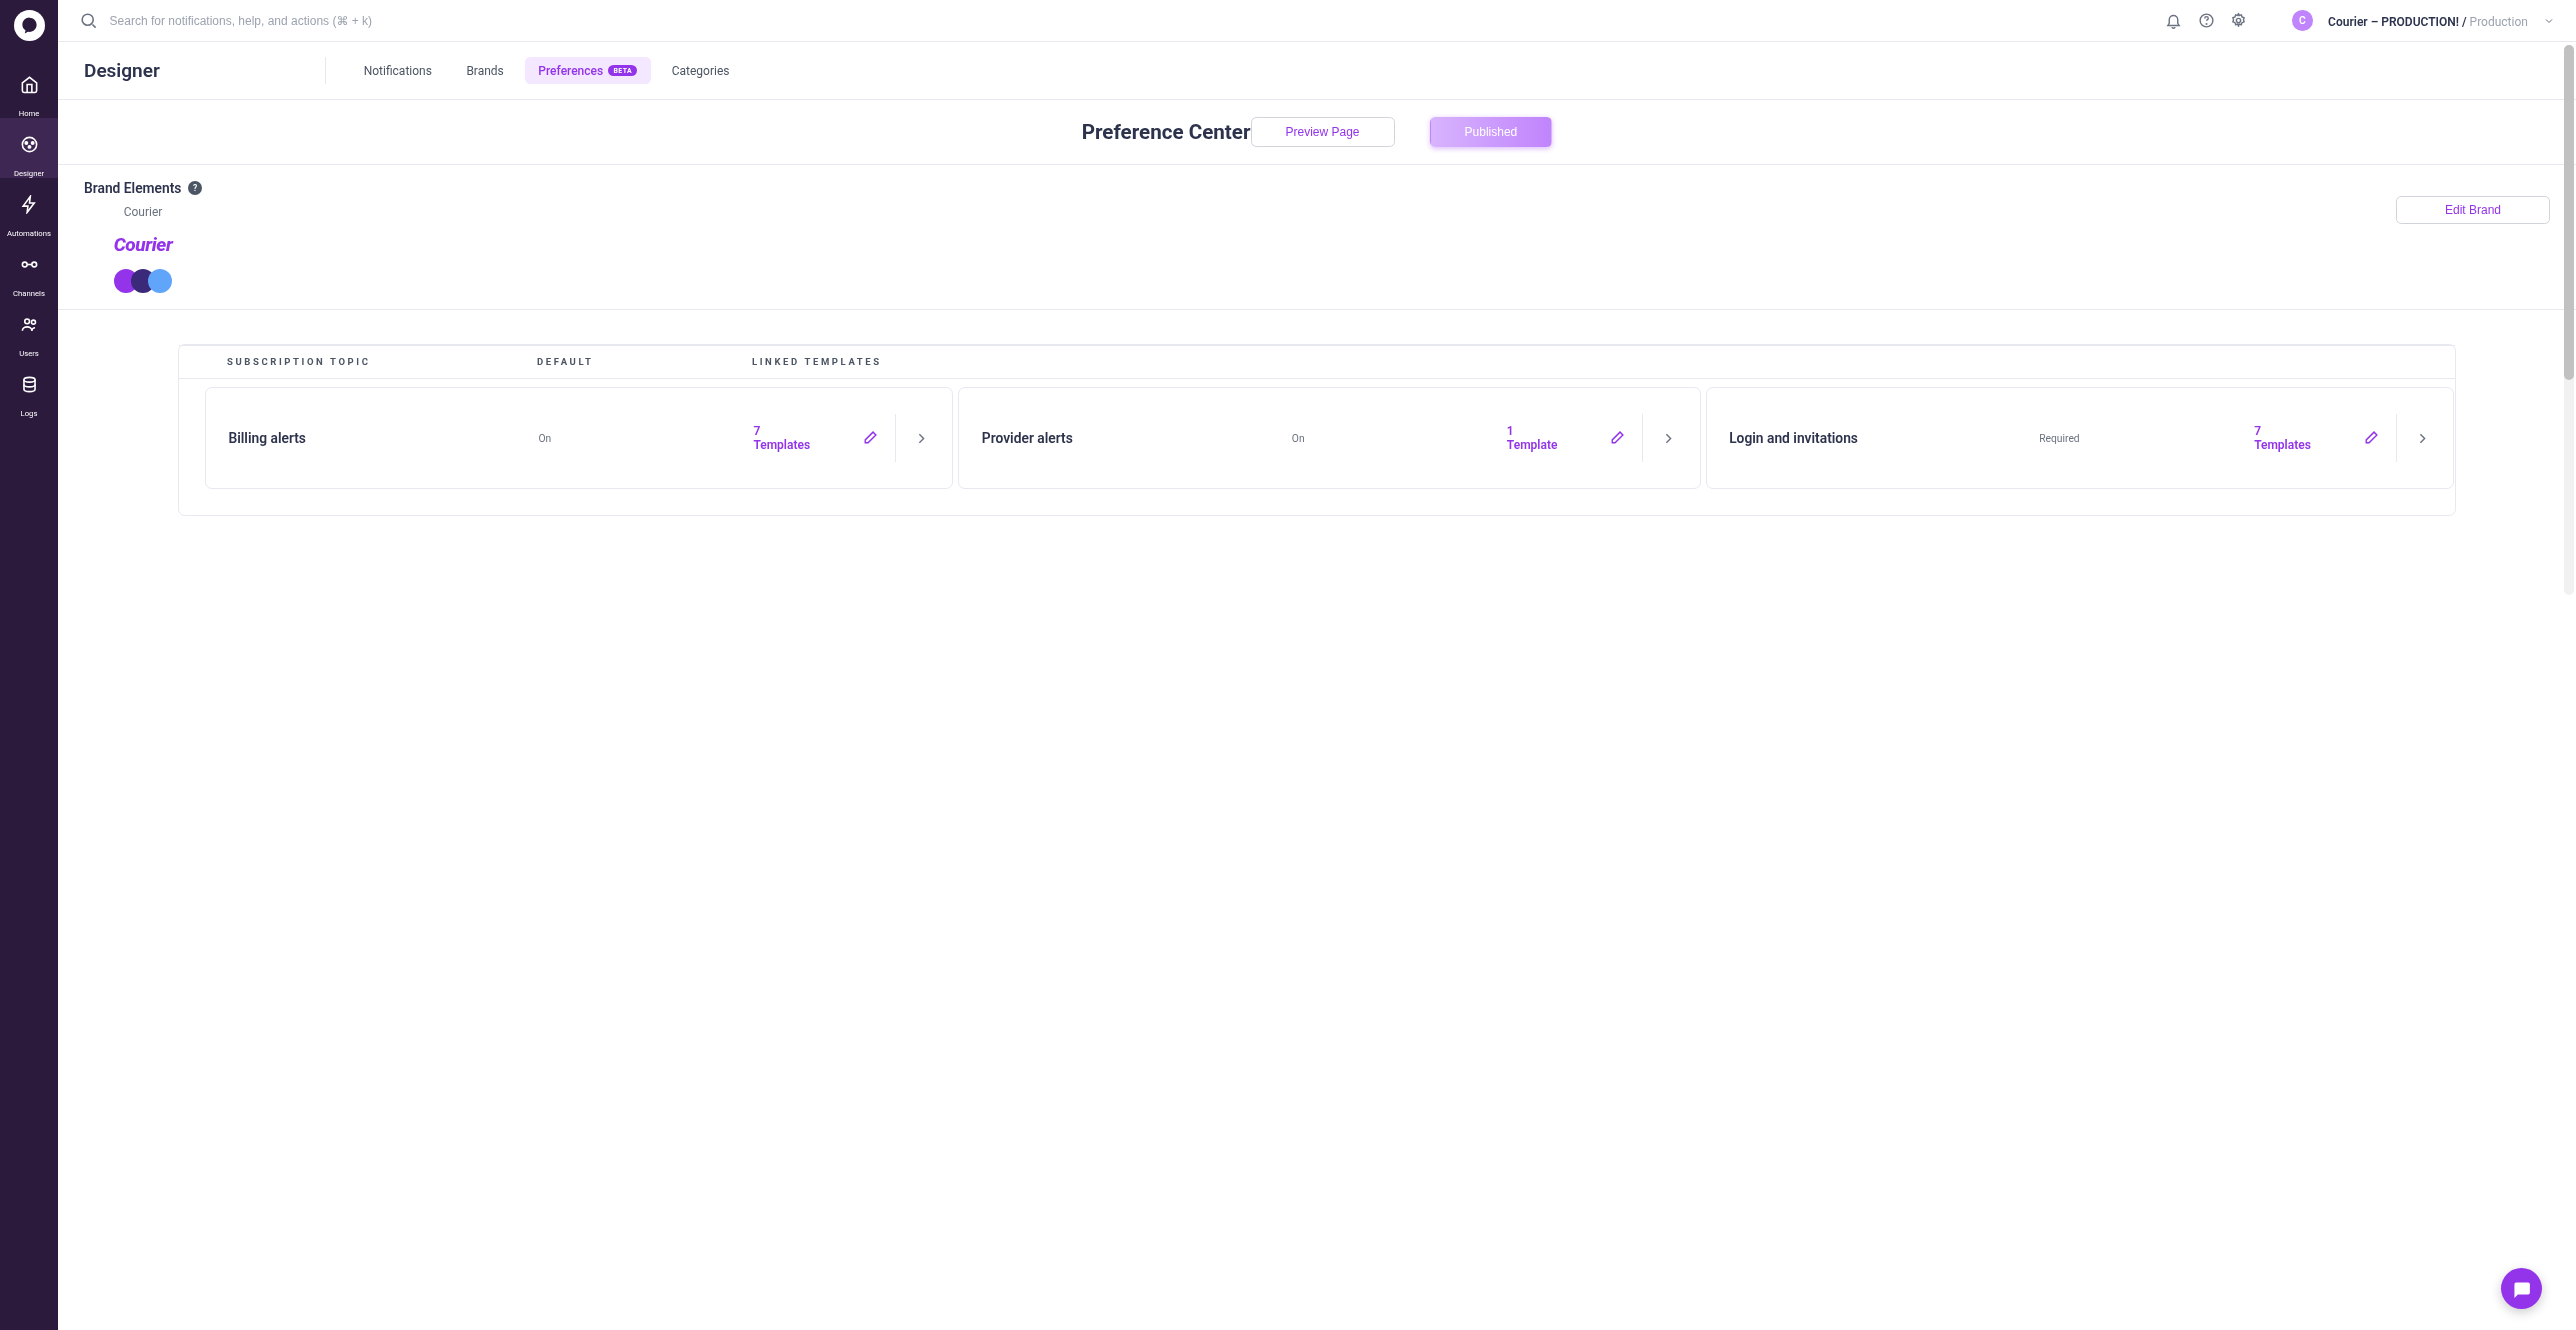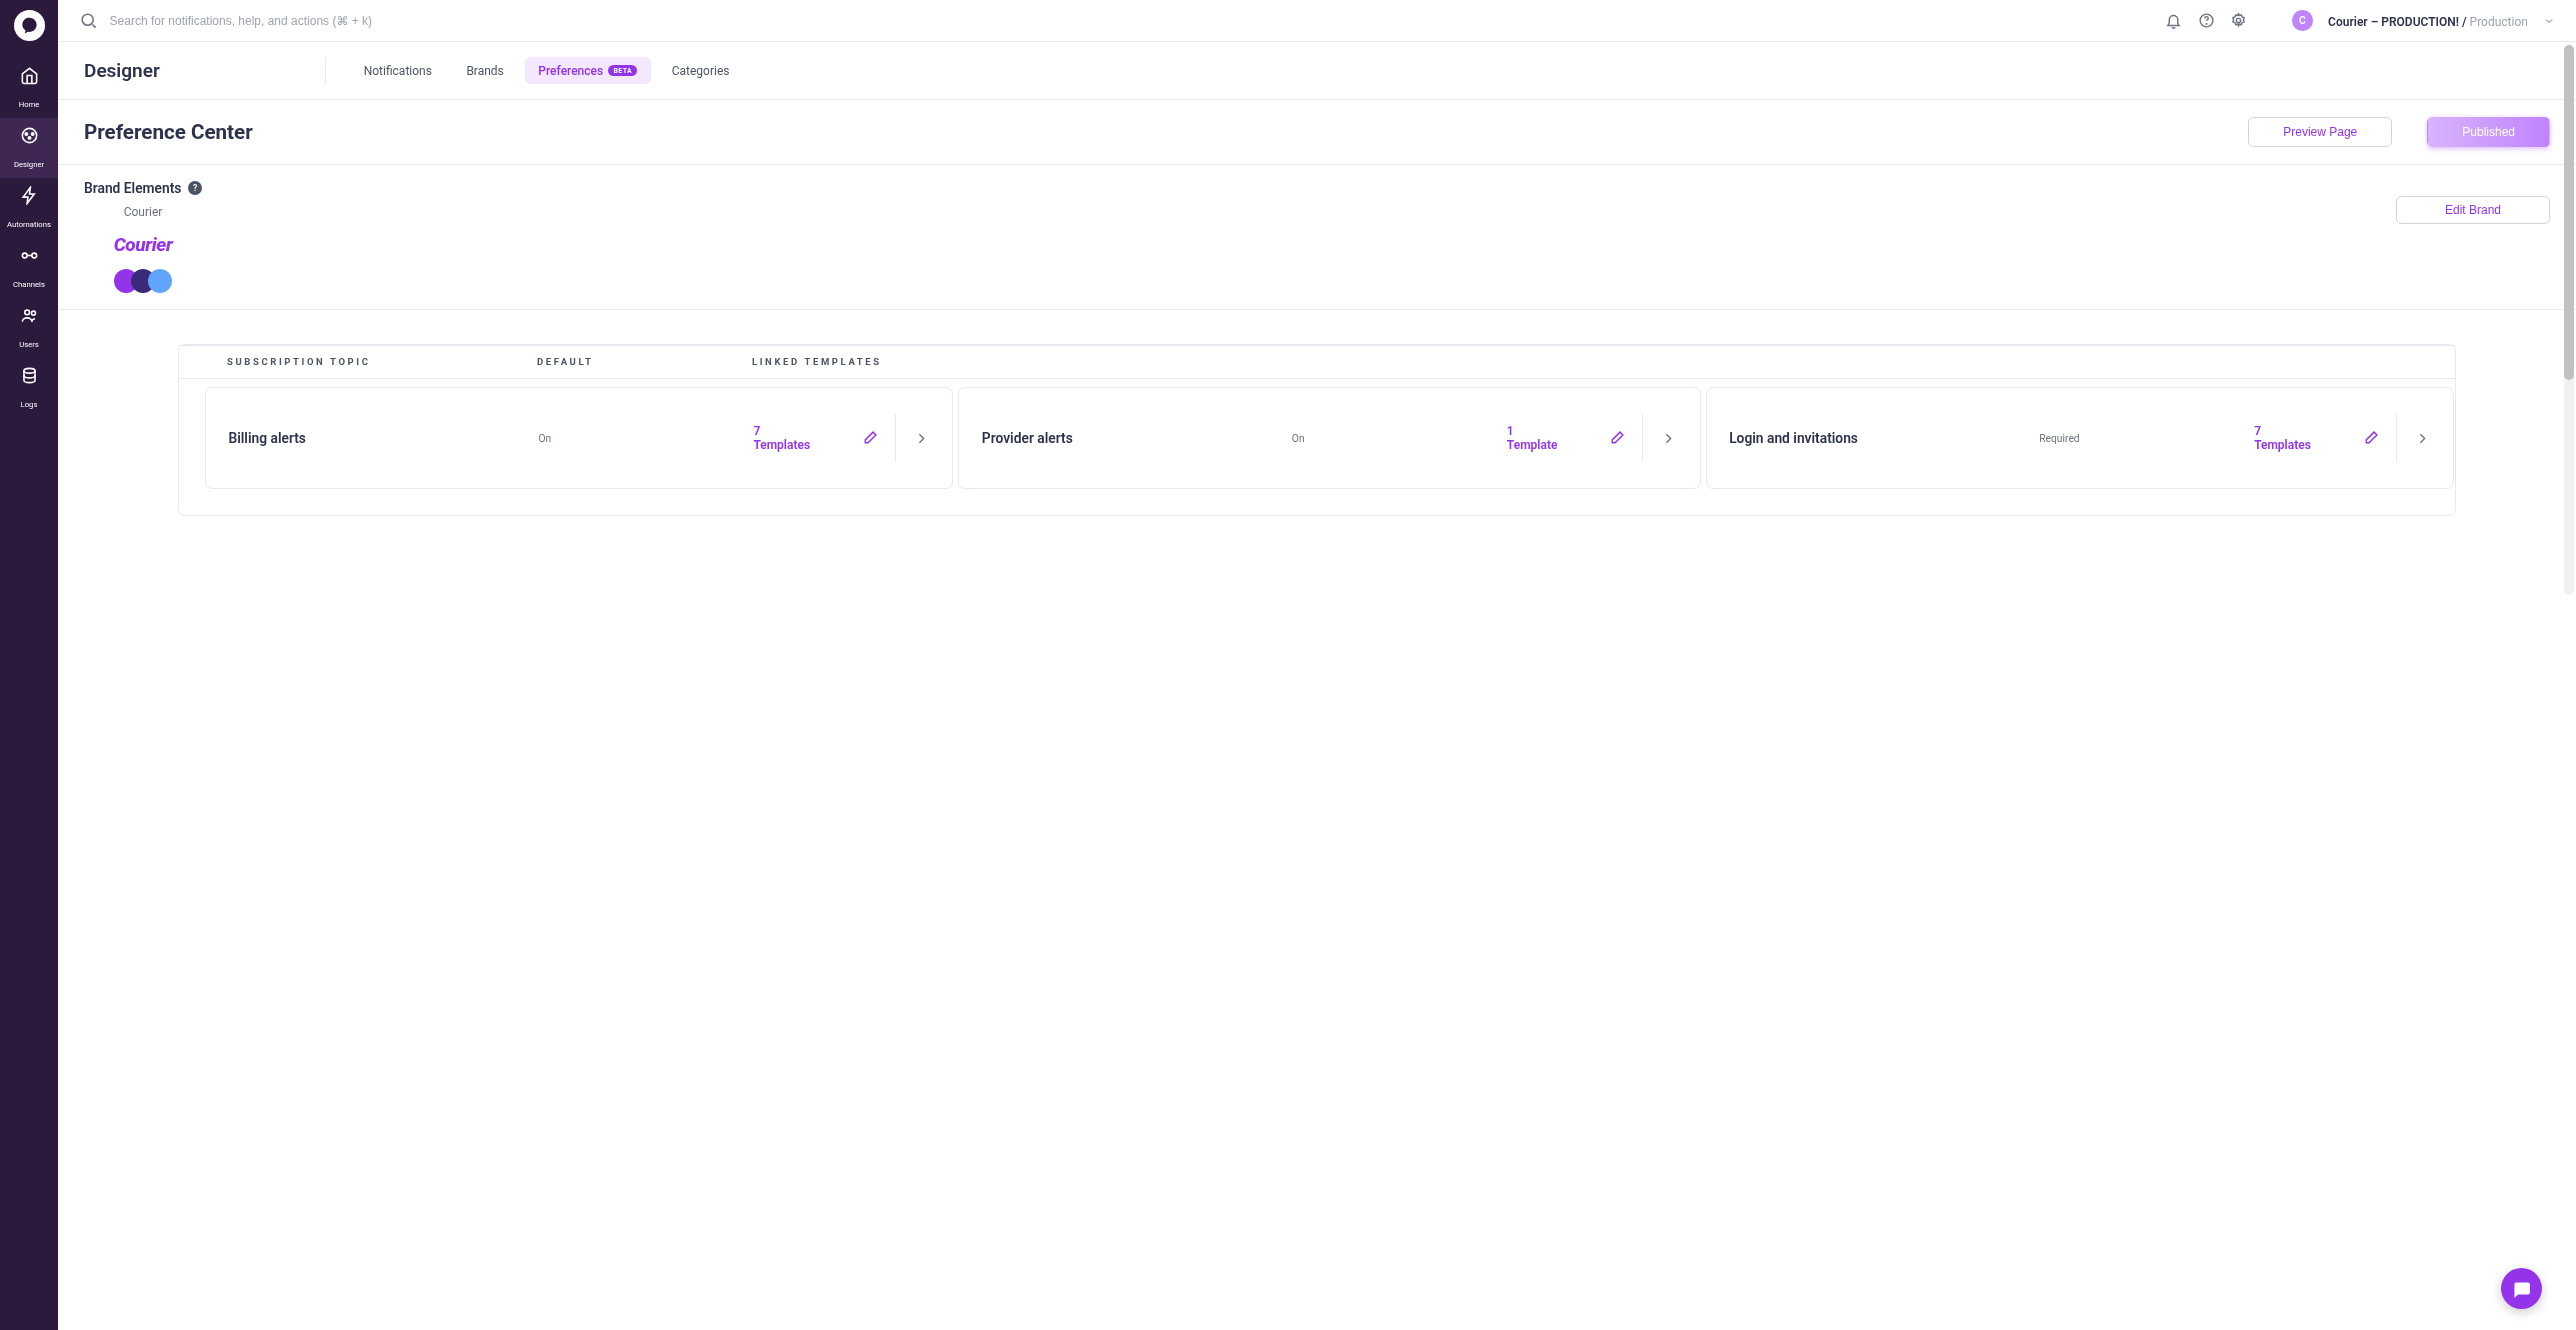--- a/index.html
+++ b/index.html
@@ -33,21 +33,21 @@
   justify-content: center;
   margin-bottom: 17px;
 }
 .sidebar-logo svg { width: 19px; height: 19px; }
 .sidebar-item {
   width: 100%;
   height: 60px;
   display: flex;
   flex-direction: column;
   align-items: center;
-  justify-content: center;
+  justify-content: flex-end;
   color: #fff;
   cursor: pointer;
   gap: 15px;
 }
 .sidebar-item.active { background: #3e2752; }
 .sidebar-item svg { width: 19px; height: 19px; }
 .sidebar-item-label { font-size: 7.7px; color: #fff; }
 .main {
   flex: 1;
   display: flex;
@@ -130,21 +130,21 @@
   border-radius: 6.9px;
   letter-spacing: 0.4px;
 }
 .content {
   flex: 1;
   overflow-y: auto;
 }
 .page-header {
   display: flex;
   align-items: center;
-  justify-content: space-between;
+  justify-content: center;
   padding: 17px 26px;
   border-bottom: 0.9px solid #e8e8f0;
 }
 .page-title {
   font-size: 20.6px;
   font-weight: 700;
   color: #2d334d;
 }
 .page-actions { display: flex; gap: 35px; }
 .btn {

